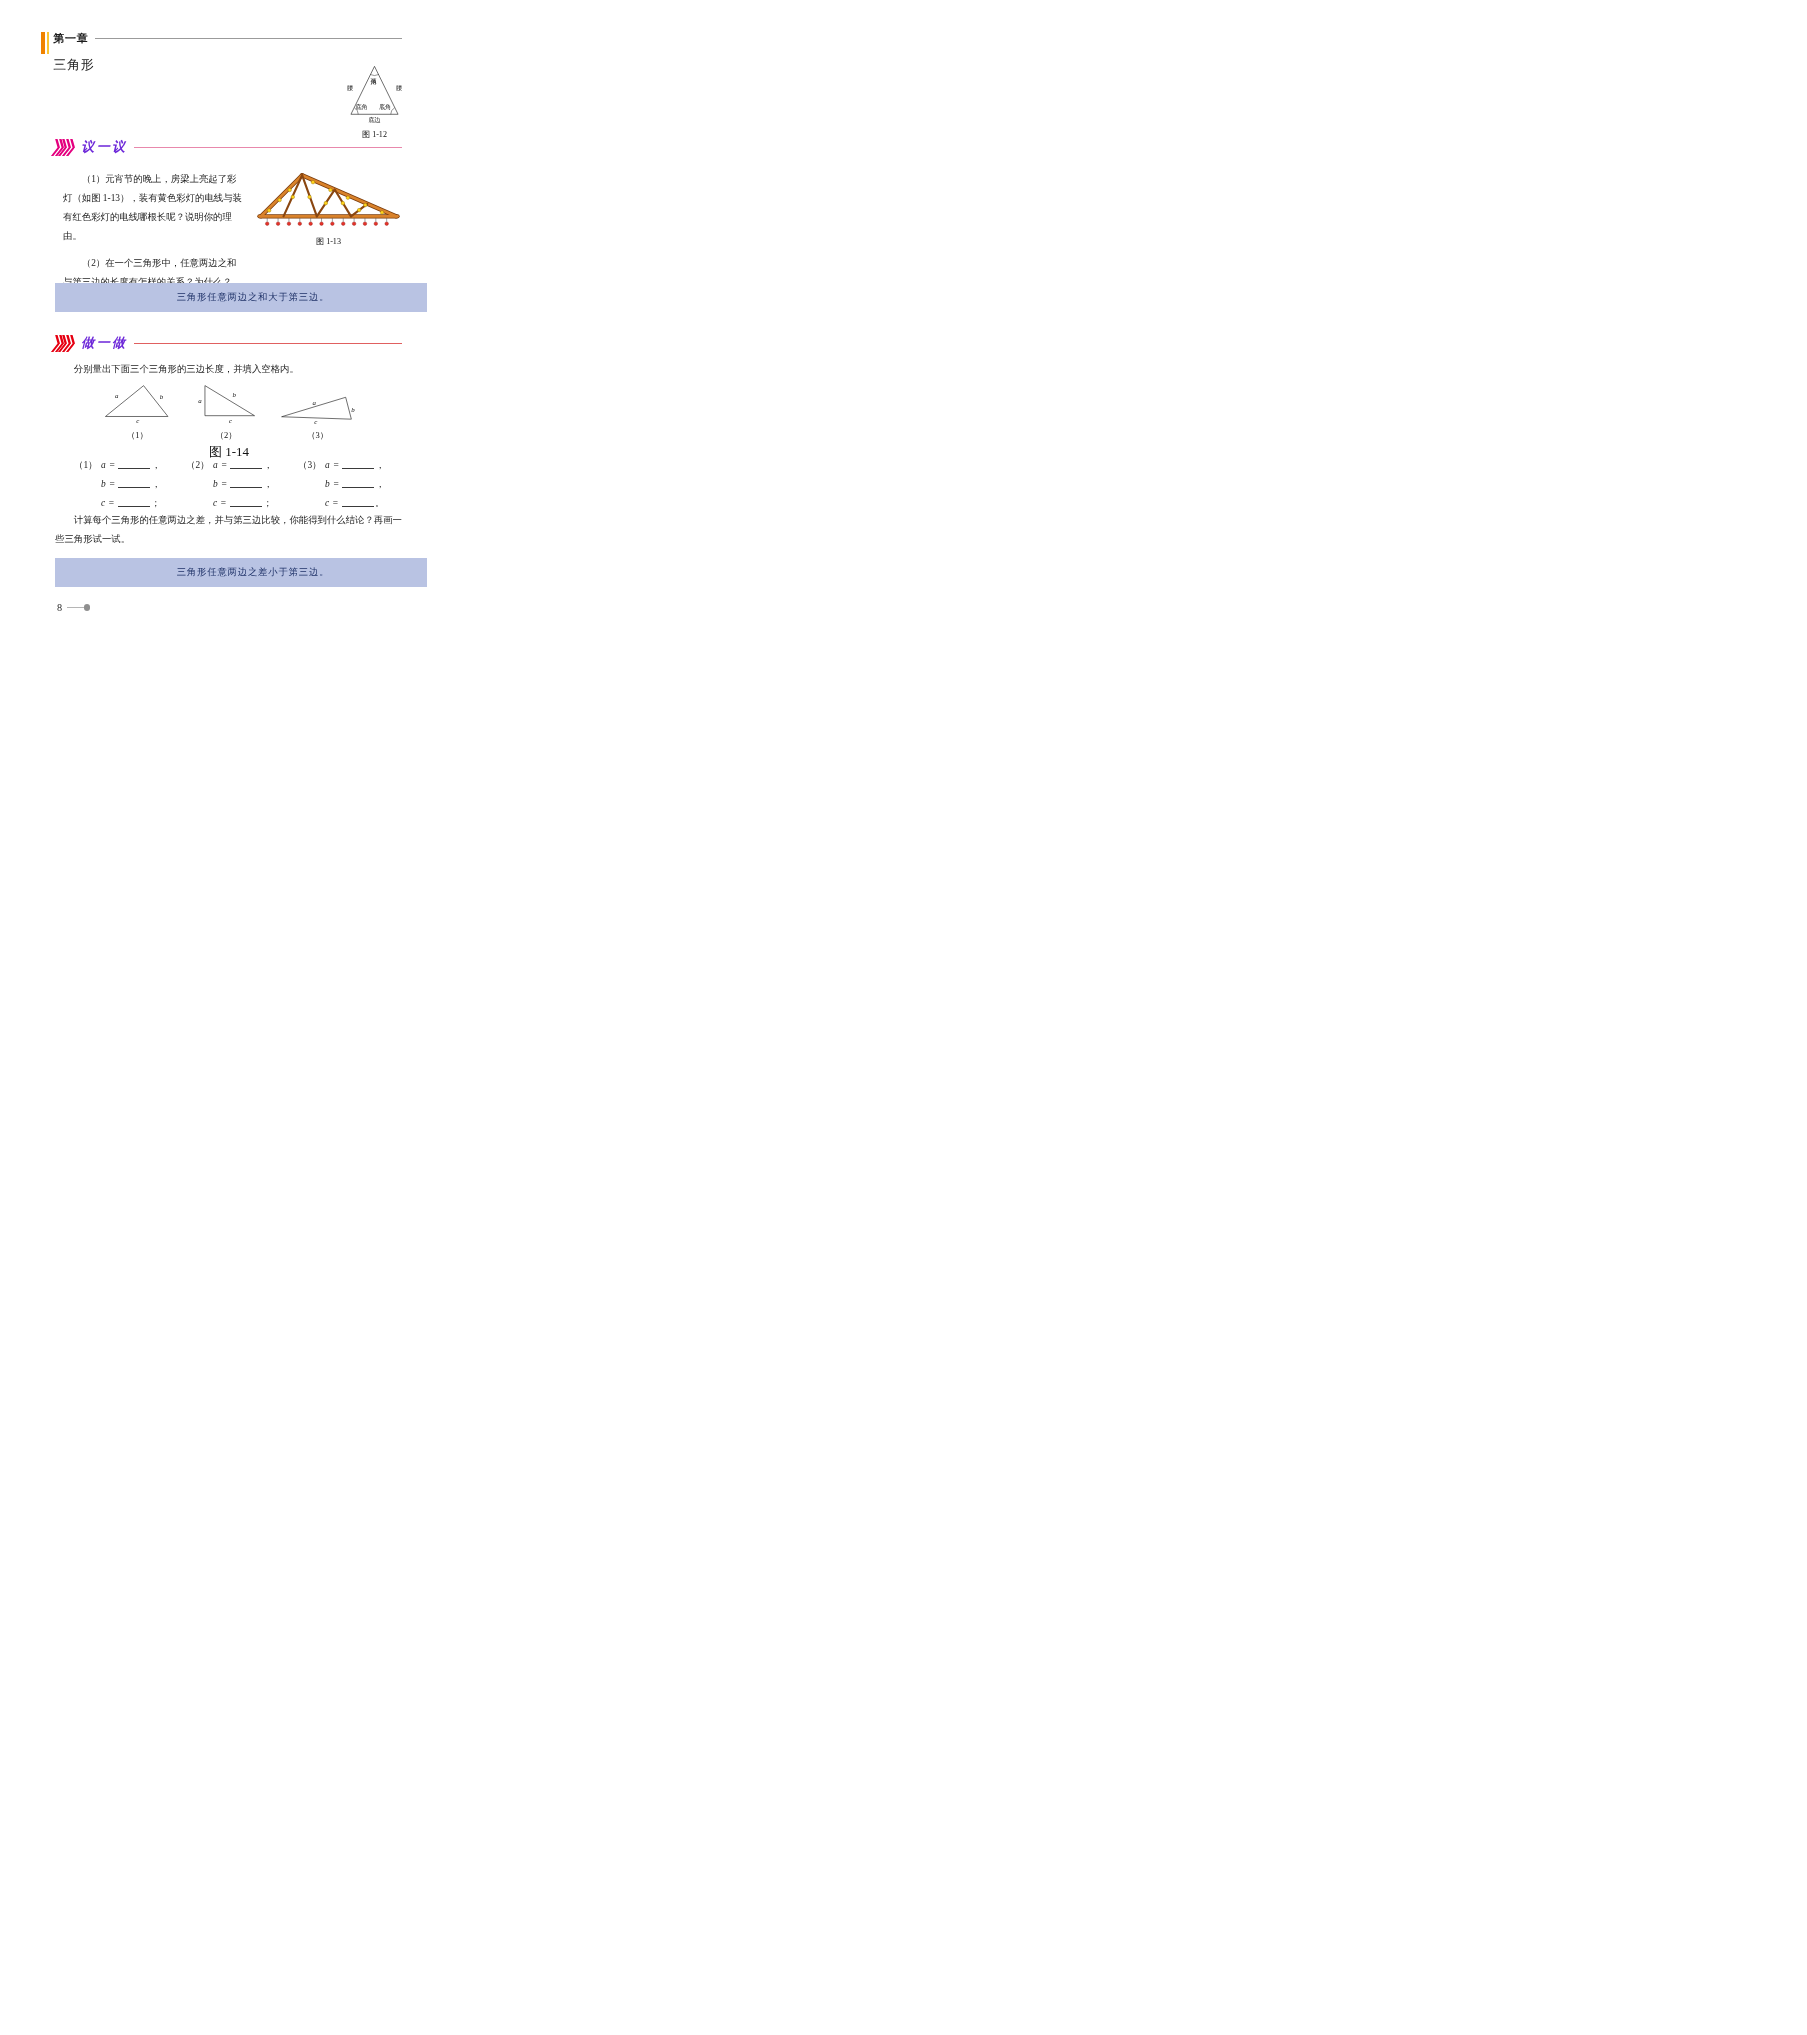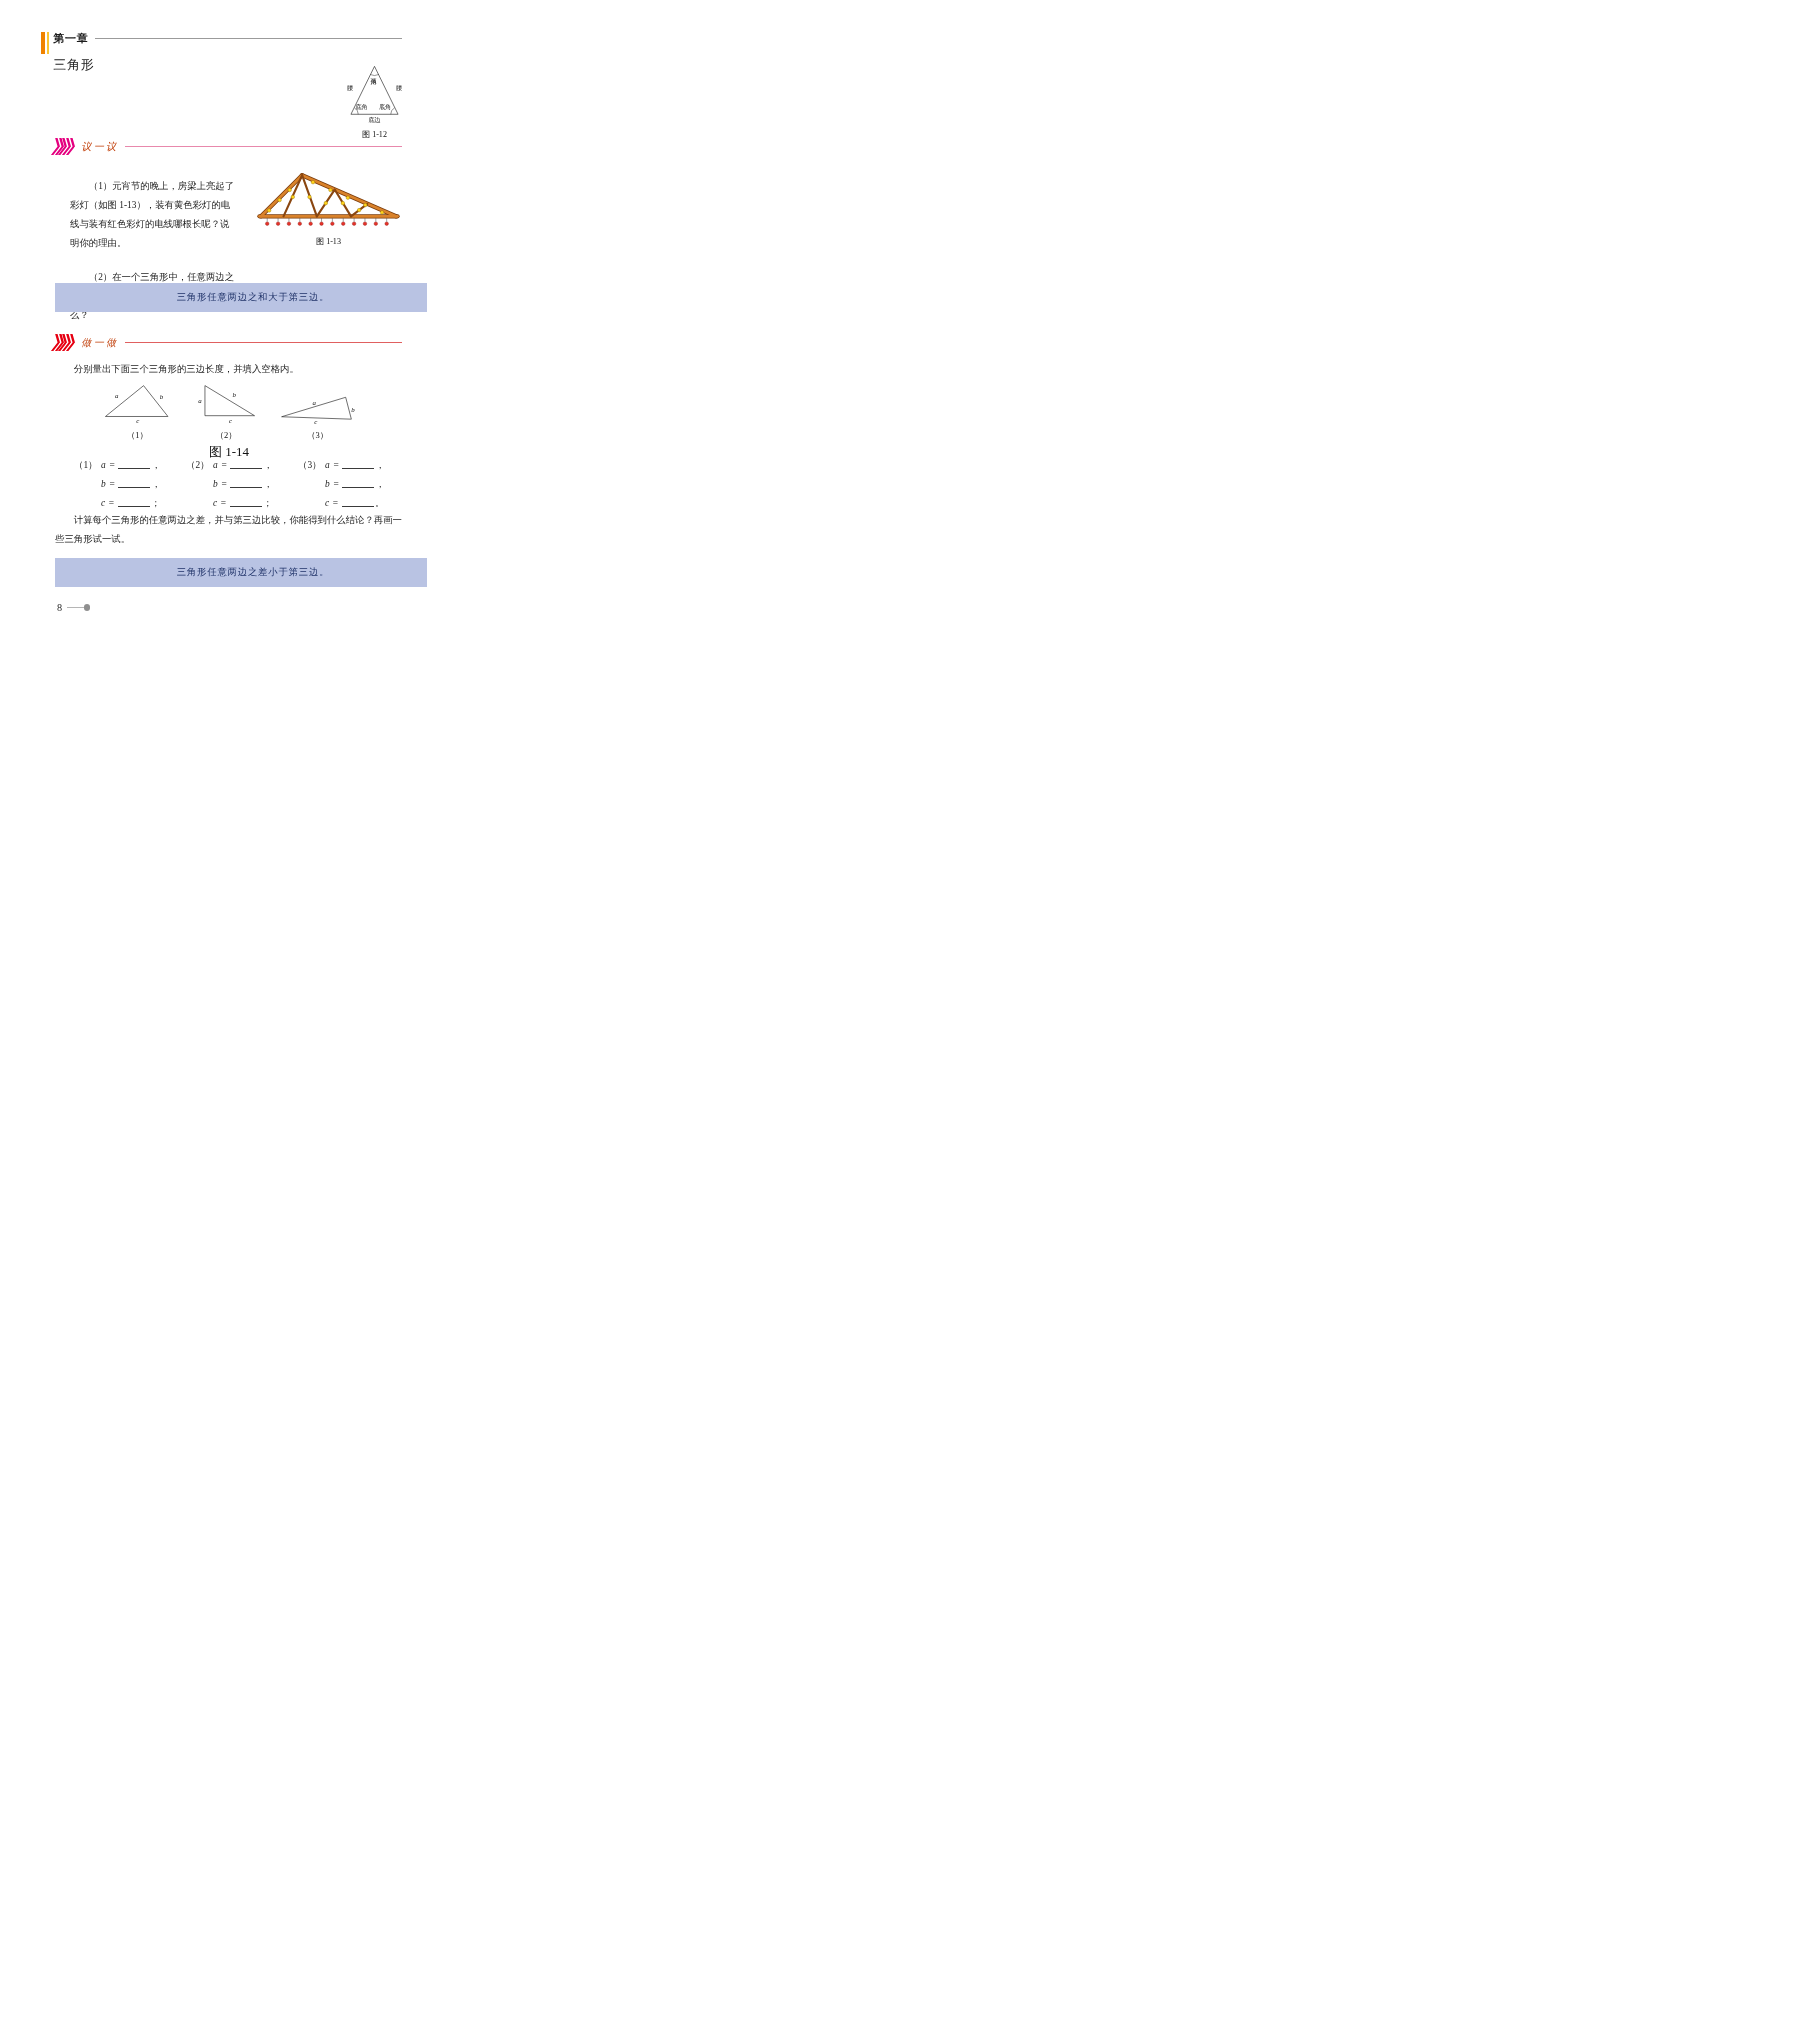--- a/index.html
+++ b/index.html
@@ -44,28 +44,28 @@
   
   .section-hdr{position:absolute;left:53px;width:349px;display:flex;align-items:center;}
   .hdr-discuss{top:138px;}
   .hdr-do{top:334px;}
   .chev-stack{display:flex;padding-left:3.3px;}
   .chev{display:inline-block;width:7px;height:17px;margin-left:-3.3px;
         clip-path:polygon(0 0,35% 0,100% 50%,35% 100%,0 100%,65% 50%);
         transform:skewX(-14deg);}
   .hdr-discuss .chev{background:var(--c-discuss_accent,#e4007f);}
   .hdr-do .chev{background:var(--c-do_accent,#e60012);}
-  .section-title{font-size:10px;font-weight:normal;font-style:italic;letter-spacing:2.4px;margin:0 2.4px 0 6.5px;color:#c2410c;}
+  .section-title{font-size:13px;font-weight:bold;font-style:italic;letter-spacing:2.4px;margin:0 2.4px 0 6.5px;color:#6d28d9;}
   .section-rule{flex:1;height:0.8px;margin-left:4.1px;}
   .hdr-discuss .section-rule{background:var(--c-discuss_rule,#e888ac);}
   .hdr-do .section-rule{background:var(--c-do_rule,#e06060);}
 
   
   .discuss-text{position:absolute;left:55px;top:162px;width:195px;}
-  .discuss-text p{margin:15px;text-indent:2em;}
+  .discuss-text p{margin:8px;text-indent:2em;}
 
   
   .fig13{position:absolute;left:253px;top:169px;width:151px;margin:0;}
   .fig13 svg{display:block;width:151px;height:64px;}
   .beam-u{stroke:#7a3c0c;stroke-width:11;stroke-linecap:round;}
   .beam-t{stroke:var(--c-wood_light,#d9822b);stroke-width:7;stroke-linecap:round;}
   .web{stroke:var(--c-wood_dark,#8a4610);stroke-width:5.5;stroke-linecap:round;}
   .by{fill:var(--c-bulb_yellow,#ffd21e);stroke:#8a6d00;stroke-width:1;}
   .br{fill:var(--c-bulb_red,#e63229);stroke:#8a1410;stroke-width:1;}
   .bs{stroke:#333;stroke-width:1.2;}

